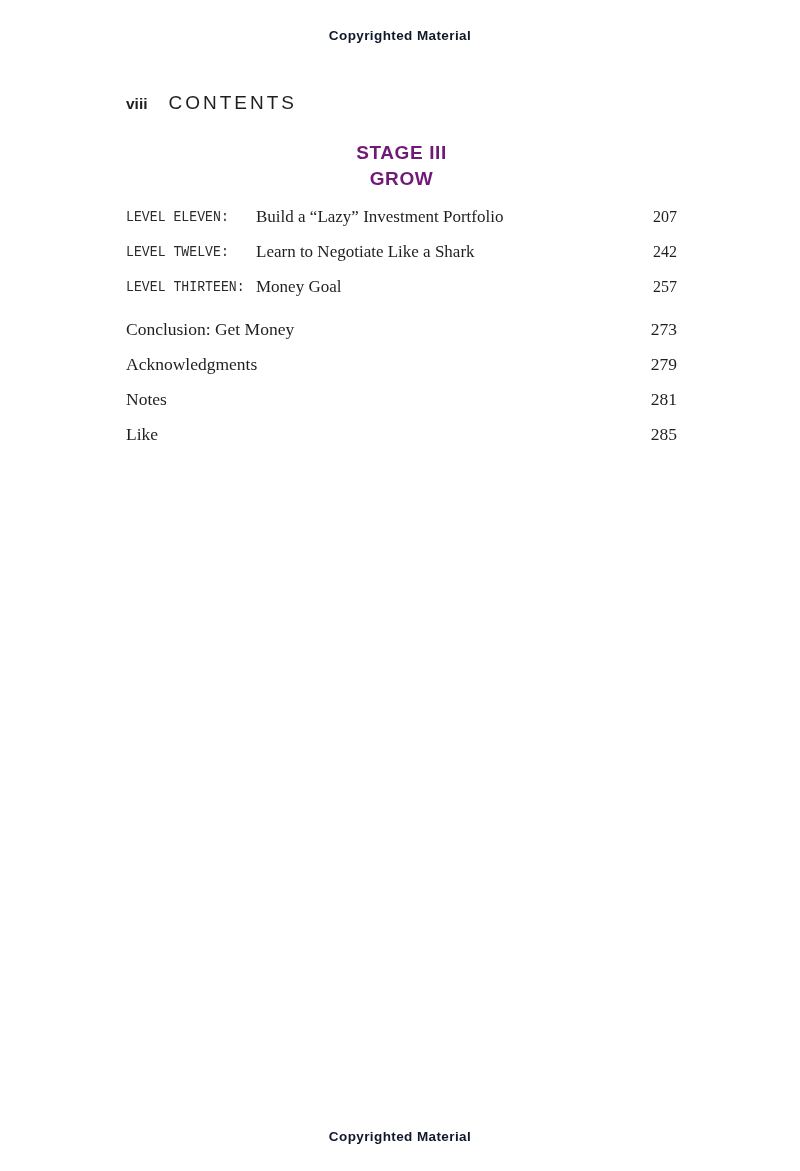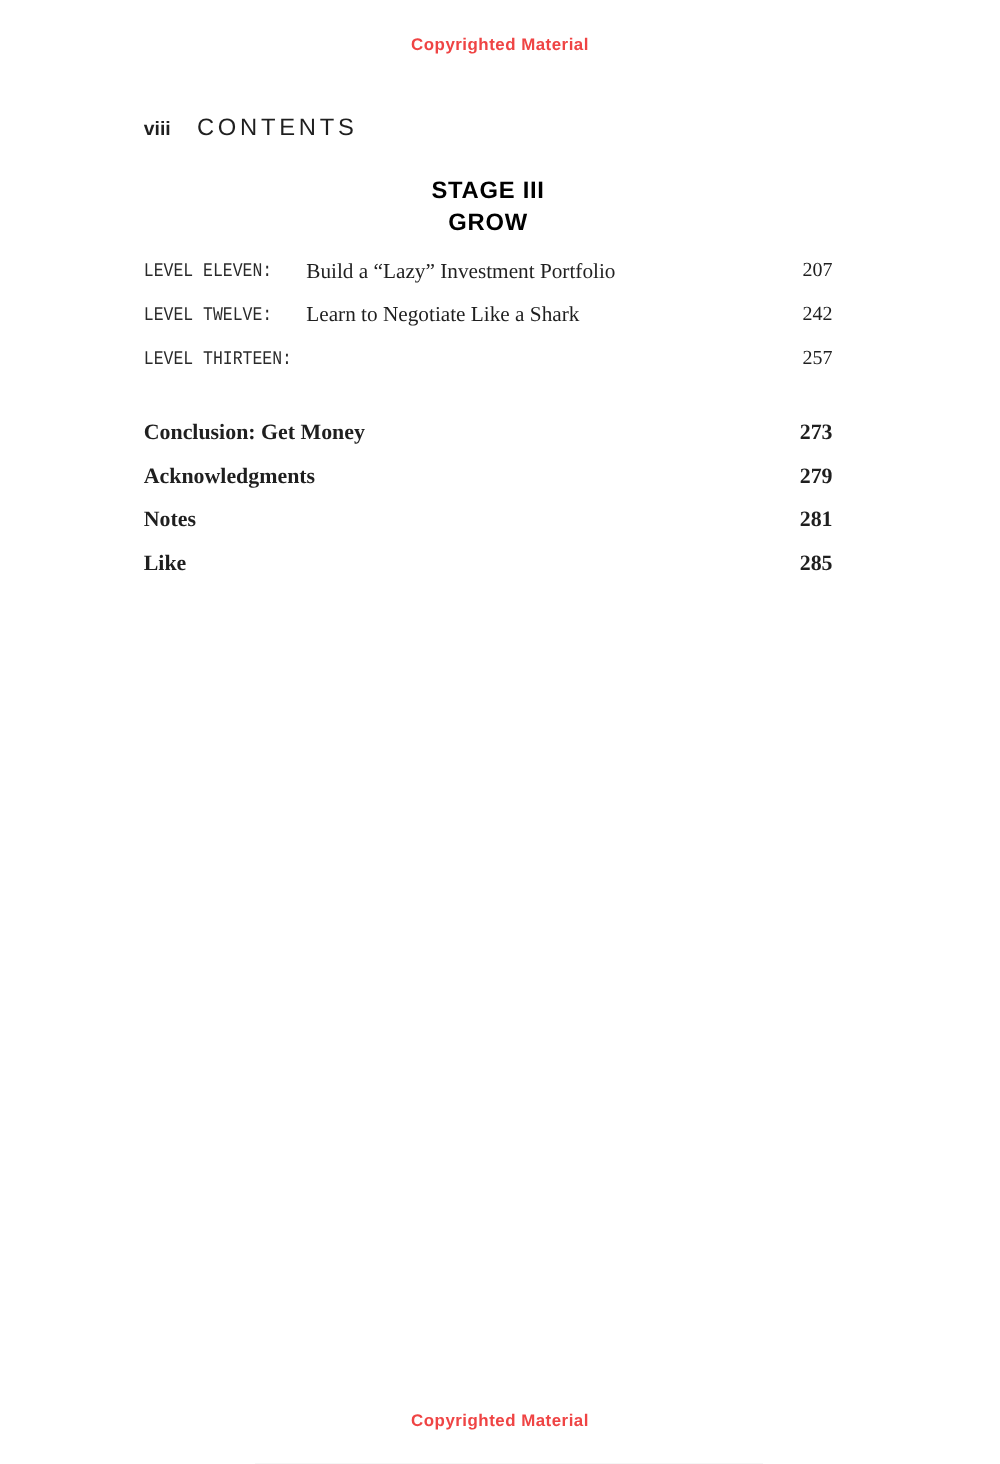--- a/index.html
+++ b/index.html
@@ -15,27 +15,27 @@
   }
   .copyright {
     position: absolute;
     left: 0;
     width: 100%;
     text-align: center;
     font-family: "Liberation Sans", sans-serif;
     font-weight: bold;
     font-size: 13.5px;
     letter-spacing: 0.4px;
-    color: #ef4444;
+    color: #0f172a;
   }
   .copyright.top { top: 28px; }
   .copyright.bottom { top: 1129px; }
   .content {
     position: absolute;
-    left: 115px;
+    left: 126px;
     top: 0;
     width: 551px;
   }
   .running-header {
     margin-top: 92px;
     display: flex;
     align-items: baseline;
     font-family: "Liberation Sans", sans-serif;
   }
   .folio {
@@ -48,21 +48,21 @@
     letter-spacing: 3px;
   }
   .stage-heading {
     margin-top: 26px;
     text-align: center;
     font-family: "Liberation Sans", sans-serif;
     font-weight: bold;
     font-size: 19px;
     letter-spacing: 0.6px;
     line-height: 26px;
-    color: #000000;
+    color: #701a75;
   }
   .toc { margin-top: 12px; }
   .toc-entry {
     display: flex;
     align-items: flex-start;
     margin-bottom: 9px;
     line-height: 26px;
   }
   .label-col {
     width: 130px;
@@ -80,21 +80,21 @@
   .title-col {
     flex: 1 1 auto;
     font-size: 17px;
   }
   .page-col {
     flex: 0 0 auto;
     align-self: flex-end;
     font-size: 16px;
     text-align: left;
   }
-  .back-matter { margin-top: 32px; font-weight: bold; }
+  .back-matter { margin-top: 16px; }
   .bm-row {
     display: flex;
     justify-content: space-between;
     align-items: baseline;
     line-height: 26px;
     margin-bottom: 9px;
     font-size: 17.5px;
   }
 </style>
 </head>
@@ -136,20 +136,21 @@
           <div>Learn to Negotiate Like a Shark</div>
         </span>
         <span class="page-col">242</span>
       </div>
 
       <div class="toc-entry">
         <span class="label-col">
           <span class="label-text">LEVEL THIRTEEN:</span>
         </span>
         <span class="title-col">
+          <div>Money Goal</div>
         </span>
         <span class="page-col">257</span>
       </div>
 
     </div>
 
     <div class="back-matter">
 
       <div class="bm-row">
         <span>Conclusion: Get Money</span>

